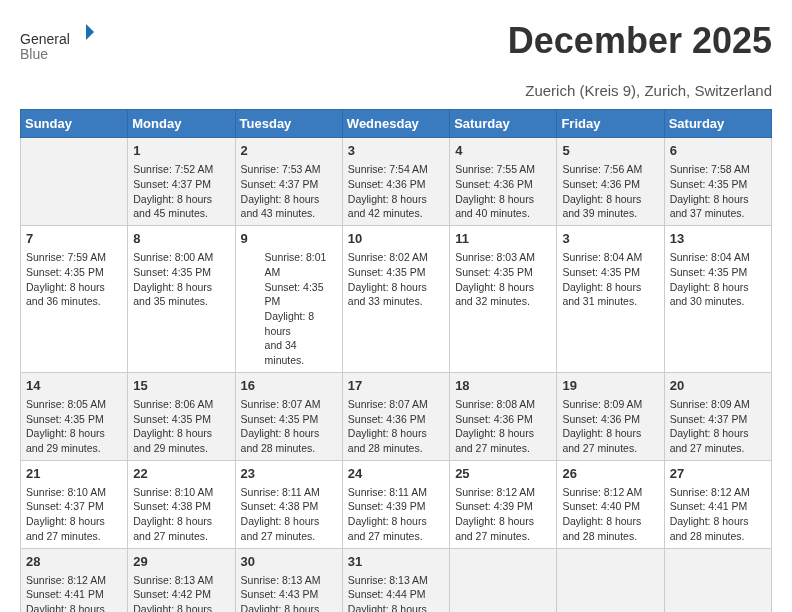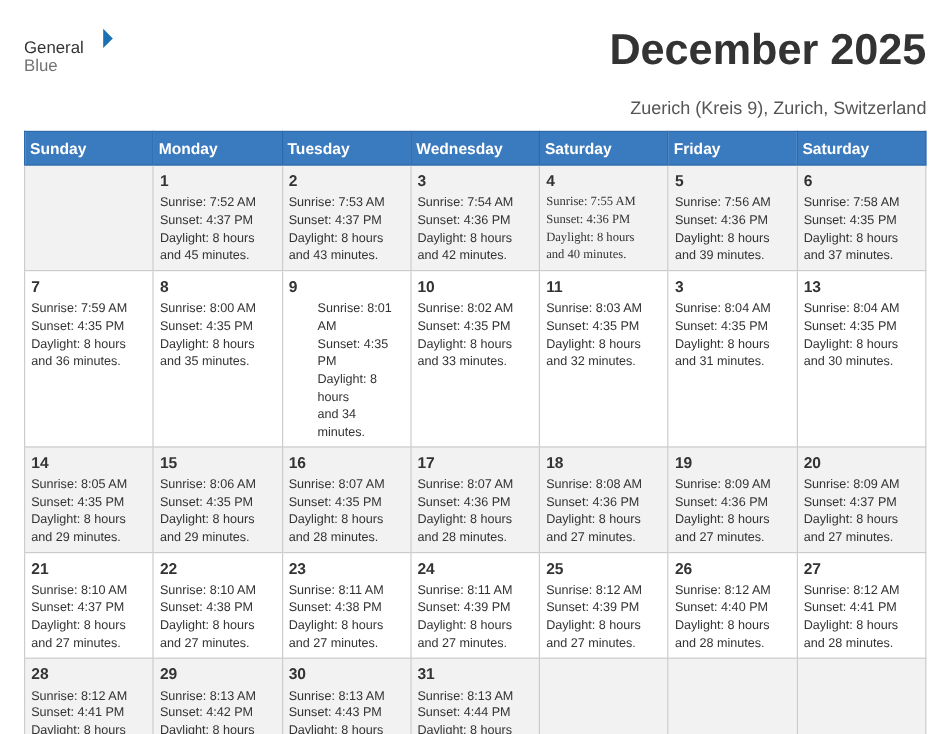--- a/index.html
+++ b/index.html
@@ -138,21 +138,21 @@
         </td>
         <td>
           <span class="day-number">3</span>
           <div class="cell-content" style="white-space: pre-line;">Sunrise: 7:54 AM
 Sunset: 4:36 PM
 Daylight: 8 hours
 and 42 minutes.</div>
         </td>
         <td>
           <span class="day-number">4</span>
-          <div class="cell-content" style="white-space: pre-line; font-family: Liberation Serif, serif;">Sunrise: 7:55 AM
+          <div class="cell-content" style="white-space: pre-line;">Sunrise: 7:55 AM
 Sunset: 4:36 PM
 Daylight: 8 hours
 and 40 minutes.</div>
         </td>
         <td>
           <span class="day-number">5</span>
           <div class="cell-content" style="white-space: pre-line;">Sunrise: 7:56 AM
 Sunset: 4:36 PM
 Daylight: 8 hours
 and 39 minutes.</div>

